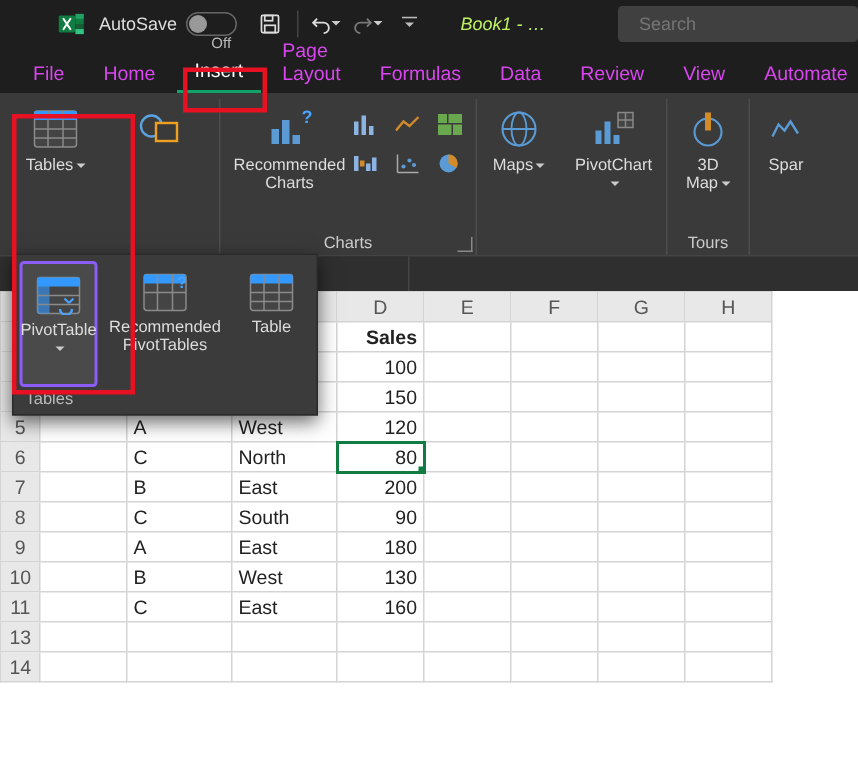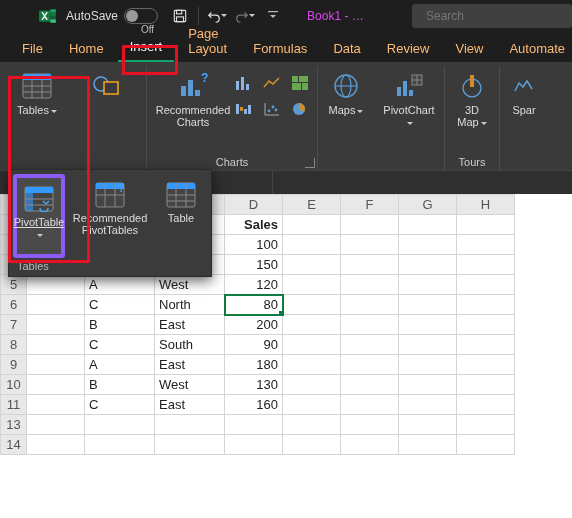--- a/index.html
+++ b/index.html
@@ -7,27 +7,27 @@
 
   
   .titlebar { height: 32px; background: #1e1e1e; color: #ddd; display: flex; align-items: center; font-size: 12px; padding-left: 30px; }
   .ti-excel { width: 24px; height: 24px; margin: 0 6px 0 6px; display:flex;align-items:center;justify-content:center; }
   .autosave { display: flex; align-items: center; gap: 6px; margin-right: 8px; }
   .toggle { position: relative; width: 34px; height: 16px; border: 1px solid #666; border-radius: 8px; display: flex; align-items: center; }
   .toggle .knob { width: 12px; height: 12px; background: #999; border-radius: 50%; margin-left: 1px; }
   .toggle .offlbl { position: absolute; right: 3px; top: 15px; font-size: 10px; color: #bbb; }
   .ti-btn { width: 26px; height: 26px; display:flex; align-items:center; justify-content:center; margin: 0 1px; color:#ddd; }
   .ti-sep { width:1px; height:18px; background:#444; margin:0 4px; }
-  .ti-doc { margin-left: 20px; color:#d946ef; }
+  .ti-doc { margin-left: 20px; color:#bef264;font-style:italic; }
   .search { margin-left: auto; margin-right:0; width: 160px; height: 24px; background:#404040; border-radius:3px; display:flex; align-items:center; padding:0 8px; gap:6px; color:#888; }
   .search input { background:transparent; border:none; color:#ccc; font-size:12px; outline:none; flex:1; }
 
   
   .tabs { height: 30px; background: #1e1e1e; display:flex; align-items:flex-end; padding-left:10px; gap:2px; }
-  .tab { padding: 6px 12px 6px; color:#fdba74; font-size:13px; }
+  .tab { padding: 6px 12px 6px; color:#d946ef; font-size:13px; }
   .tab.active { color:#fff; border-bottom:2px solid #11a36a; }
 
   
   .ribbon { height:108px; background:#3a3a3a; display:flex; align-items:stretch; padding:4px 0 0 6px; position:relative; }
   .rgroup { display:flex; flex-direction:column; align-items:center; justify-content:flex-start; padding:0 6px; border-right:1px solid #4c4c4c; }
   .rgroup:last-child { border-right:none; }
   .rgroup .lbl { font-size:11px; color:#ccc; margin-top:auto; margin-bottom:2px; }
   .rbtn-lg { width:50px; display:flex; flex-direction:column; align-items:center; gap:2px; padding:4px 2px; color:#ddd; font-size:11px; text-align:center; border-radius:3px; }
   .rbtn-lg .ico { height:32px; display:flex; align-items:center; justify-content:center; }
   .rbtn-lg .cap { line-height:12px; }
@@ -294,21 +294,21 @@
 </div>
 
 <div class="fxbar">
   <div class="fxname"></div>
   <div class="fxctrl"></div>
   <div class="fxval">80</div>
 </div>
 
 <div class="gallery">
   <div class="row">
-    <div class="gbtn narrow" style="background:#4a4a4a;border:4px solid #8b5cf6;text-decoration:underline;">
+    <div class="gbtn narrow" style="background:#4a4a4a;border:2px solid #8b5cf6;">
       <span class="ico">
         <svg width="30" height="26" viewBox="0 0 30 26">
             <rect x="1" y="1" width="28" height="24" rx="2" fill="#444" stroke="#8a8a8a"></rect>
             <rect x="1" y="1" width="28" height="6" fill="#3399ff"></rect>
             <rect x="1" y="1" width="8" height="24" fill="#3399ff" opacity=".6"></rect>
             <line x1="1" y1="13" x2="29" y2="13" stroke="#8a8a8a"></line>
             <line x1="1" y1="19" x2="29" y2="19" stroke="#8a8a8a"></line>
             <path d="M16 22 a4 4 0 1 0 8 0" fill="none" stroke="#4aa3ff" stroke-width="1.6"></path>
             <path d="M22 18 L25 15 M22 18 L19 15" stroke="#4aa3ff" stroke-width="1.4"></path>
           </svg>

